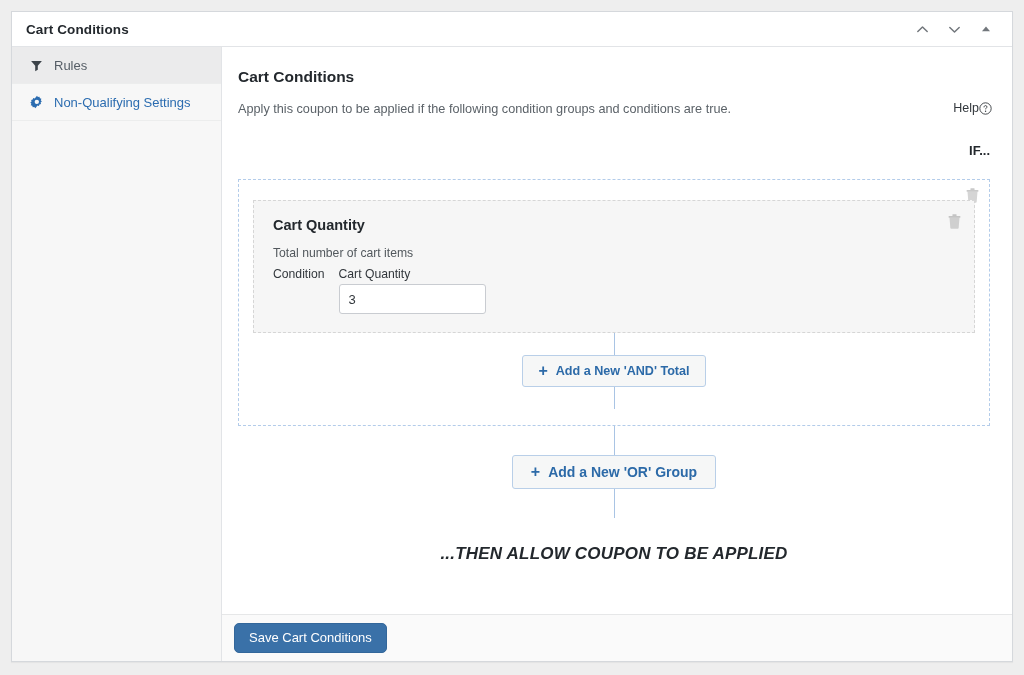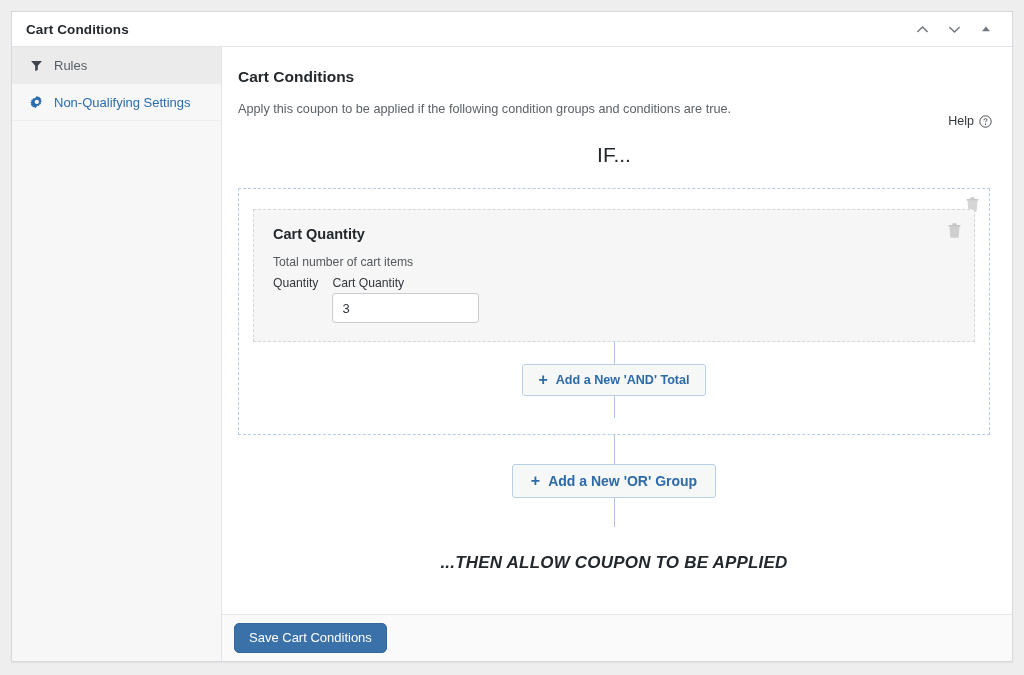--- a/index.html
+++ b/index.html
@@ -99,47 +99,46 @@
   }
   .content {
     flex: 1;
     position: relative;
     padding: 16px 22px 0 16px;
     overflow: hidden;
   }
 
   .help-link {
     position: absolute;
-    right: 20px; top: 67px;
+    right: 20px; top: 54px;
     font-size: 12.5px;
     color: #32373c;
     display: flex;
     align-items: center;
-    gap: 5px;
     cursor: pointer;
   }
   .help-link svg { display:block; }
 
   .content-title {
     font-size: 15.5px;
     font-weight: bold;
     color: #23282d;
     margin: 5px 0 0 0;
     padding-left: 0;
   }
   .content-desc {
     font-size: 12.7px;
     color: #5b6268;
     margin: 16px 0 0 0;
   }
 
   .if-heading {
-    text-align: center;
-    font-size: 21px;
-    font-weight: normal;
+    text-align: right;
+    font-size: 13px;
+    font-weight: bold;
     color: #23282d;
     margin: 27px 0 0 0;
     padding-right: 0;
   }
 
   
   .or-group {
     margin: 21px 0 0 0;
     border: 1px dashed #b3ccea;
     padding: 8px 14px 16px 14px;
@@ -357,21 +356,21 @@
               <svg width="13" height="15" viewBox="0 0 14 16">
                 <path d="M1.6 3.6h10.8l-.9 11.2a1 1 0 0 1-1 .9H3.5a1 1 0 0 1-1-.9z" fill="#cfcfcf"></path>
                 <rect x="0.6" y="2.1" width="12.8" height="1.8" rx=".5" fill="#c4c4c4"></rect>
                 <rect x="4.7" y="0.3" width="4.6" height="1.8" rx=".5" fill="#c4c4c4"></rect>
               </svg>
             </div>
             <div class="rule-title">Cart Quantity</div>
             <div class="rule-sub">Total number of cart items</div>
             <div class="fields">
               <div>
-                <label class="field-label">Quantity</label>
+                <label class="field-label">Condition</label>
               </div>
               <div>
                 <label class="field-label">Cart Quantity</label>
                 <input class="num-in" type="text" value="3" style="">
               </div>
             </div>
           </div>
 
           <div class="connector" style="height:22px"></div>
           <div class="add-btn-row">

